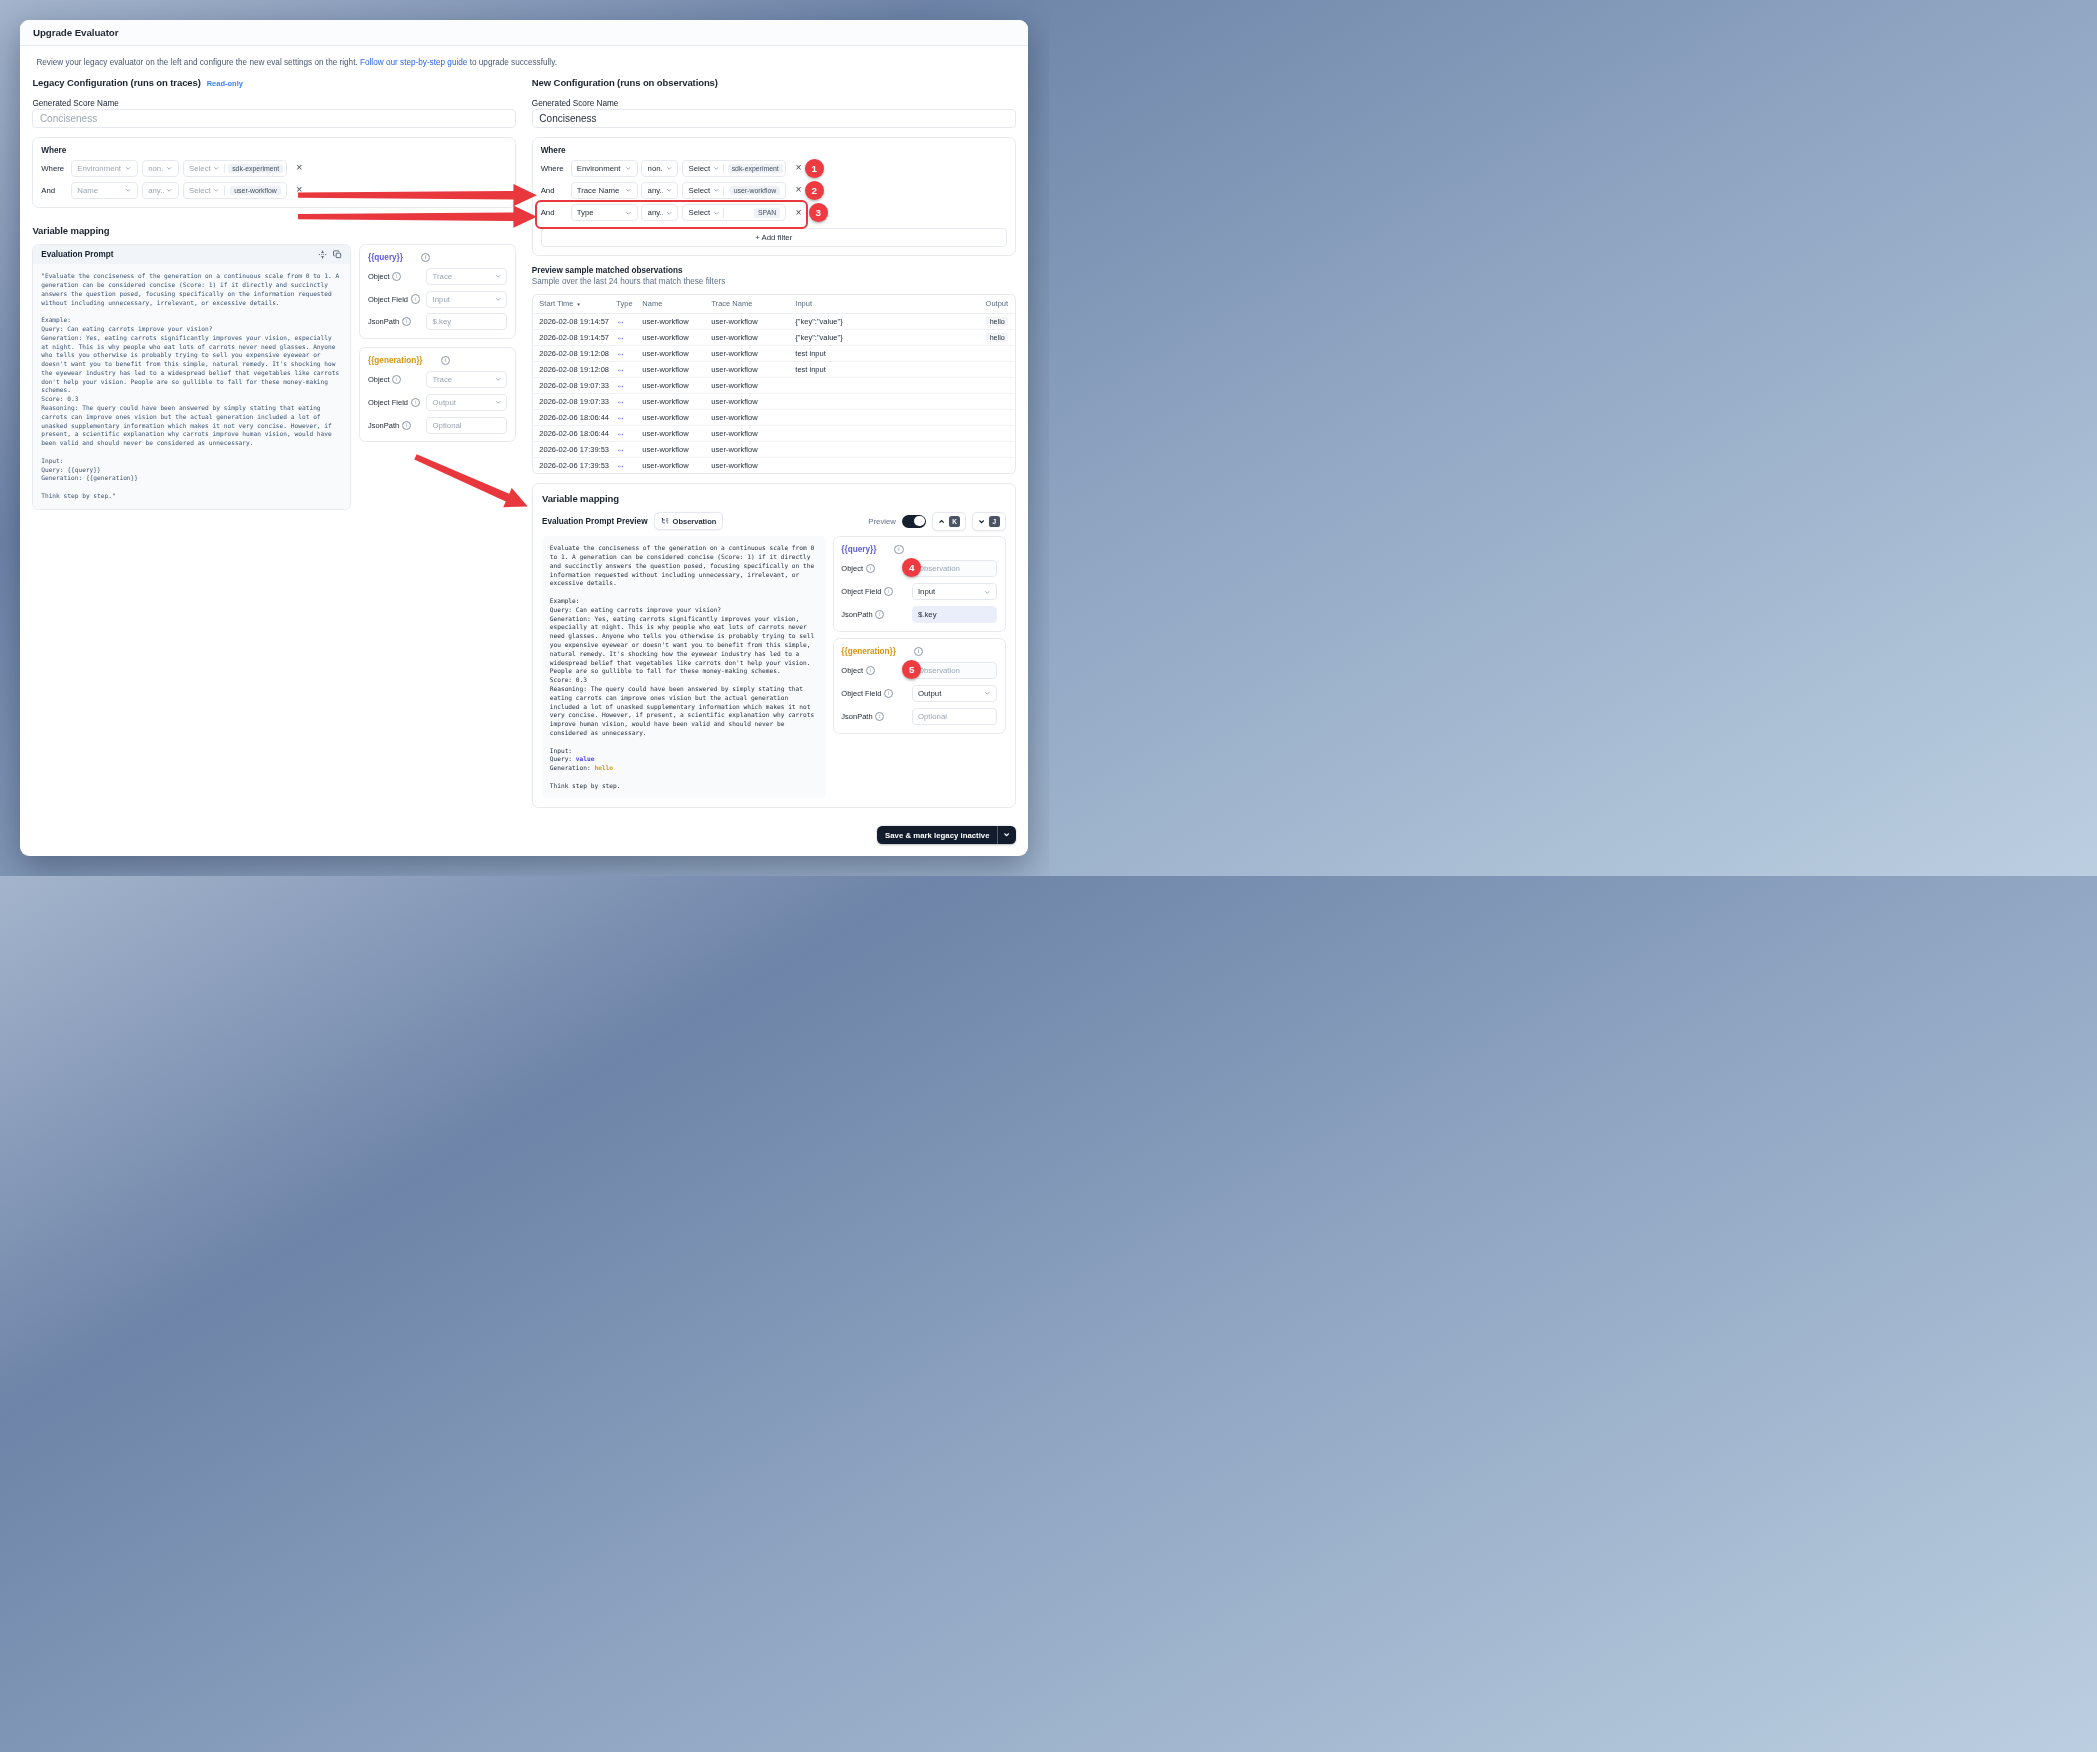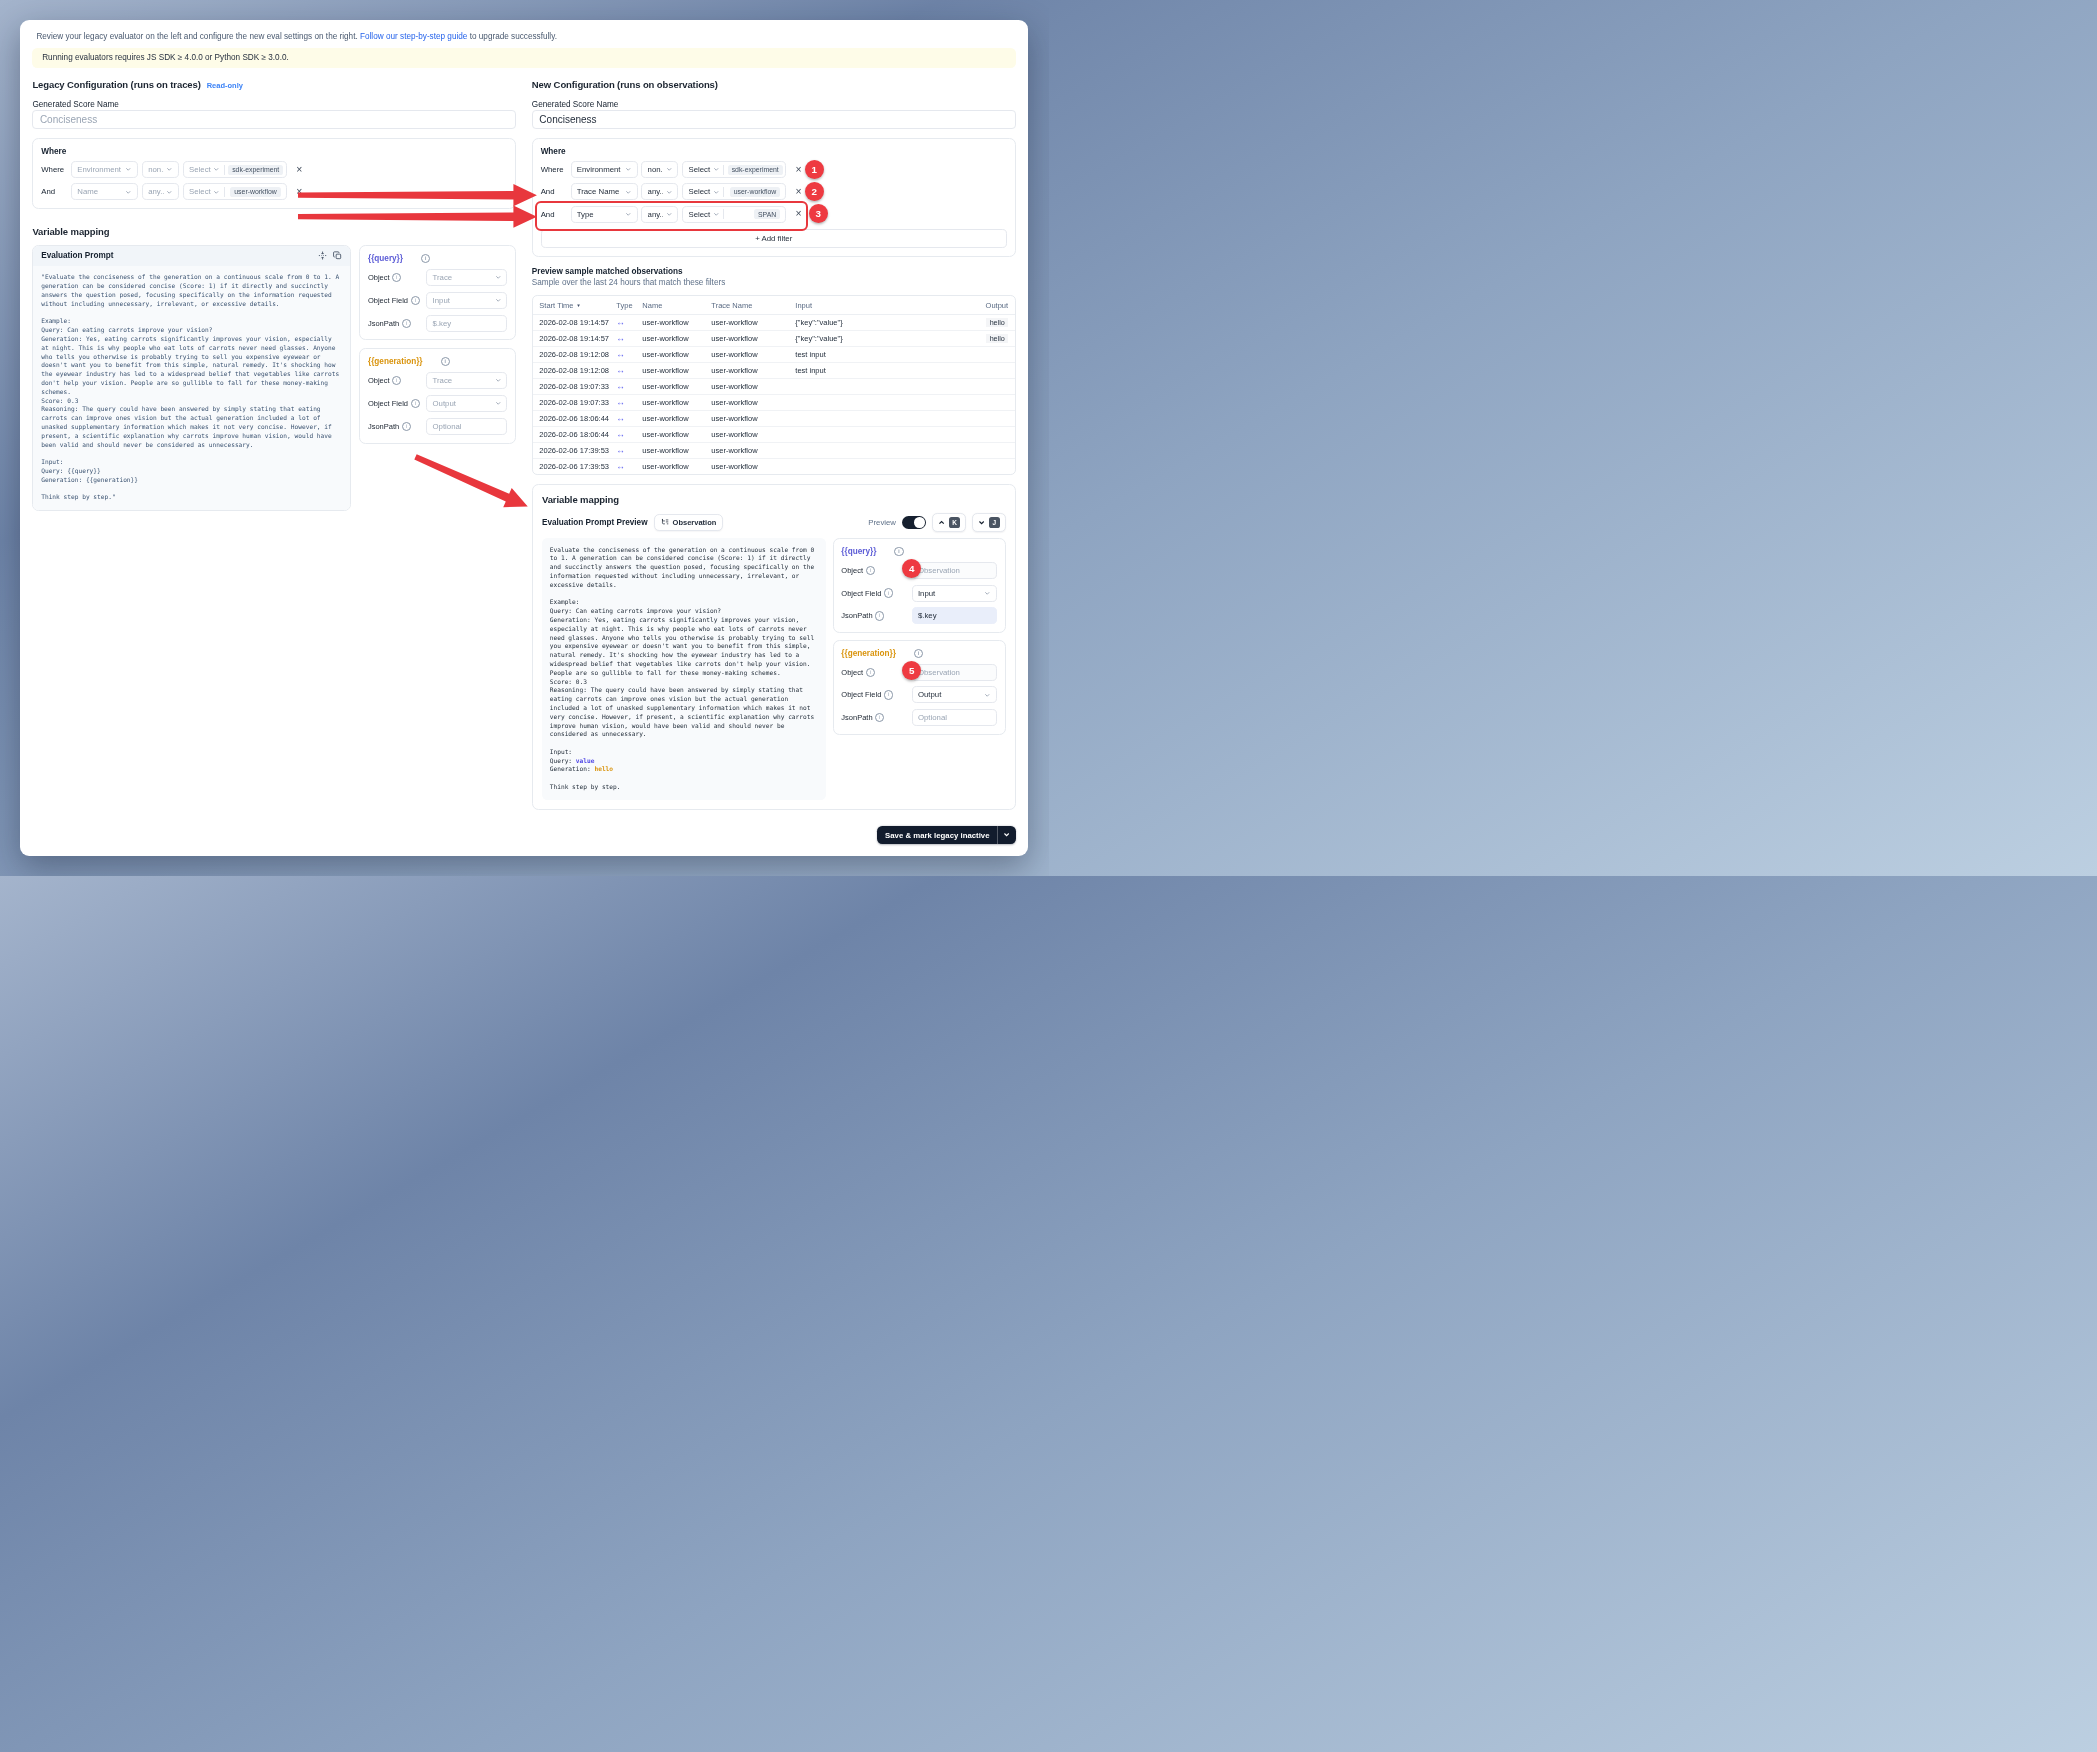--- a/index.html
+++ b/index.html
@@ -121,23 +121,25 @@
   .fr-badge{left:264px;top:-1.3px}
   .hl-rect{position:absolute;left:-5.2px;top:-4.6px;width:269px;height:25.5px;border:2.6px solid #e8373d;border-radius:5.9px;
     pointer-events:none;z-index:5}
   .vb-badge{left:61px;top:-2.6px}
   .arrows{position:absolute;left:0;top:0;pointer-events:none;z-index:7}
 </style>
 </head>
 <body>
 
 <div class="modal">
+  <div class="modal-header">
+    <h1>Upgrade Evaluator</h1>
+  </div>
   <div class="content">
     <p class="intro"><span>Review your legacy evaluator on the left and configure the new eval settings on the right. </span><a>Follow our step-by-step guide</a><span> to upgrade successfully.</span></p>
-    <div class="banner">Running evaluators requires JS SDK ≥ 4.0.0 or Python SDK ≥ 3.0.0.</div>
 
     <div class="cols">
 
       <div class="col">
         <div class="sec-title-row">
           <h2>Legacy Configuration (runs on traces)</h2>
           <span class="ro">Read-only</span>
         </div>
         <div class="field-label">Generated Score Name</div>
         <div class="text-input muted-t">Conciseness</div>

